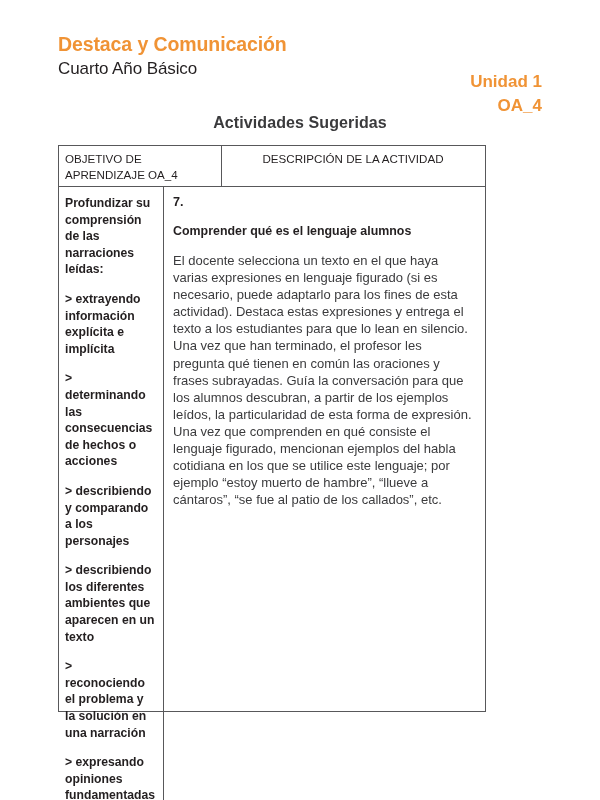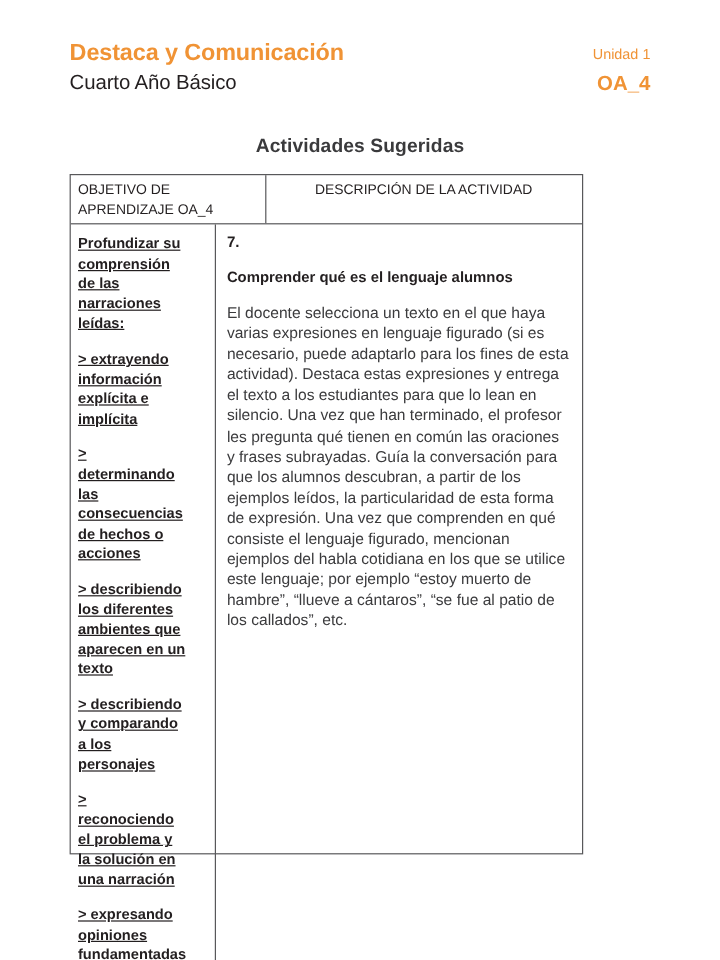--- a/index.html
+++ b/index.html
@@ -54,25 +54,26 @@
   }
   .grade-title {
     font-size: 17px;
     font-weight: normal;
     color: #231f20;
     line-height: 23px;
     letter-spacing: -0.1px;
     white-space: nowrap;
   }
   .unit-label {
-    font-size: 12px;
-    font-weight: normal;
+    font-size: 17px;
+    font-weight: bold;
     color: #f09335;
     line-height: 25px;
     white-space: nowrap;
+    margin-top: 36px;
   }
   .oa-label {
     font-size: 17px;
     font-weight: bold;
     color: #f09335;
     line-height: 23px;
     white-space: nowrap;
   }
 
   
@@ -138,22 +139,21 @@
 
   
   .obj-block {
     font-size: 12.2px;
     font-weight: bold;
     color: #231f20;
     line-height: 16.6px;
     padding-top: 3px;
   }
   .obj-block p {
-    margin: 0 16px 13px 0;
-    text-decoration: underline;
+    margin: 0 0 13px 0;
   }
   .obj-block p:last-child {
     margin-bottom: 0;
   }
 
   
   .act-number {
     font-size: 12.6px;
     font-weight: bold;
     color: #231f20;
@@ -200,22 +200,22 @@
       <div class="col-right head-right">DESCRIPCIÓN DE LA ACTIVIDAD</div>
     </div>
 
     <div class="table-body">
 
       <div class="col-left">
         <div class="obj-block">
           <p>Profundizar su comprensión de las narraciones leídas:</p>
           <p>&gt; extrayendo información explícita e implícita</p>
           <p>&gt; determinando las consecuencias de hechos o acciones</p>
+          <p>&gt; describiendo y comparando a los personajes</p>
           <p>&gt; describiendo los diferentes ambientes que aparecen en un texto</p>
-          <p>&gt; describiendo y comparando a los personajes</p>
           <p>&gt; reconociendo el problema y la solución en una narración</p>
           <p>&gt; expresando opiniones fundamentadas sobre actitudes y acciones de los personajes</p>
 
         </div>
       </div>
 
       <div class="col-right">
         <div class="act-number">7.</div>
         <div class="act-heading">Comprender qué es el lenguaje alumnos</div>
         <div class="act-para">El docente selecciona un texto en el que haya varias expresiones en lenguaje figurado (si es necesario, puede adaptarlo para los fines de esta actividad). Destaca estas expresiones y entrega el texto a los estudiantes para que lo lean en silencio. Una vez que han terminado, el profesor les pregunta qué tienen en común las oraciones y frases subrayadas. Guía la conversación para que los alumnos descubran, a partir de los ejemplos leídos, la particularidad de esta forma de expresión. Una vez que comprenden en qué consiste el lenguaje figurado, mencionan ejemplos del habla cotidiana en los que se utilice este lenguaje; por ejemplo “estoy muerto de hambre”, “llueve a cántaros”, “se fue al patio de los callados”, etc.</div>

